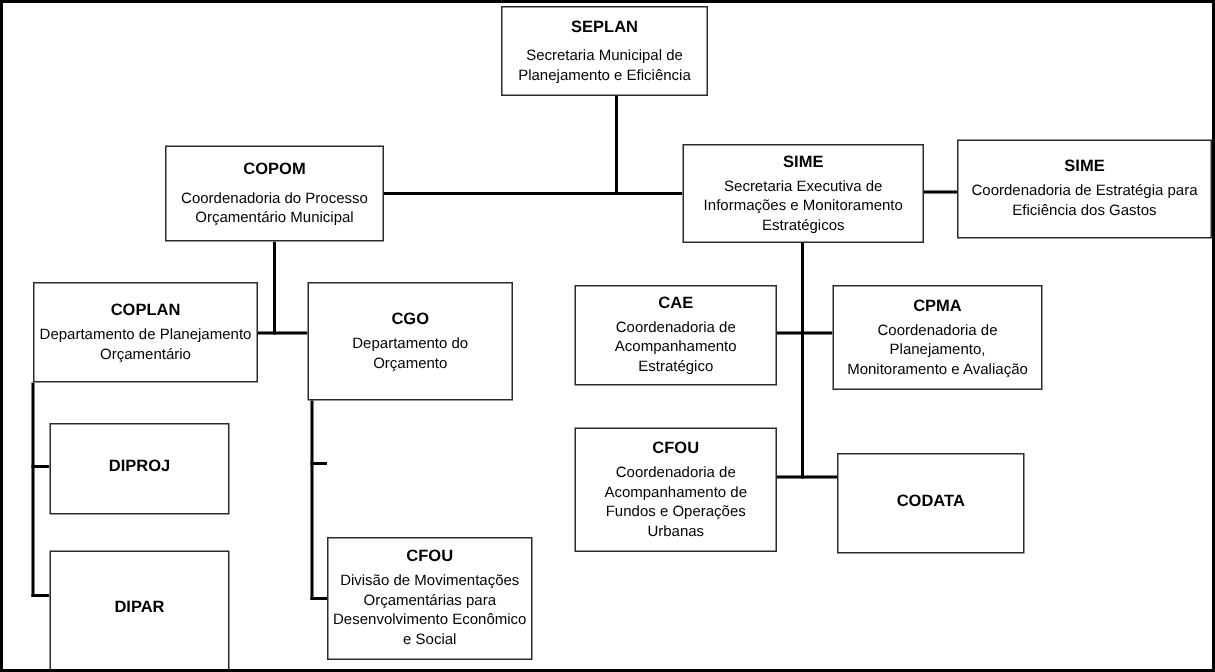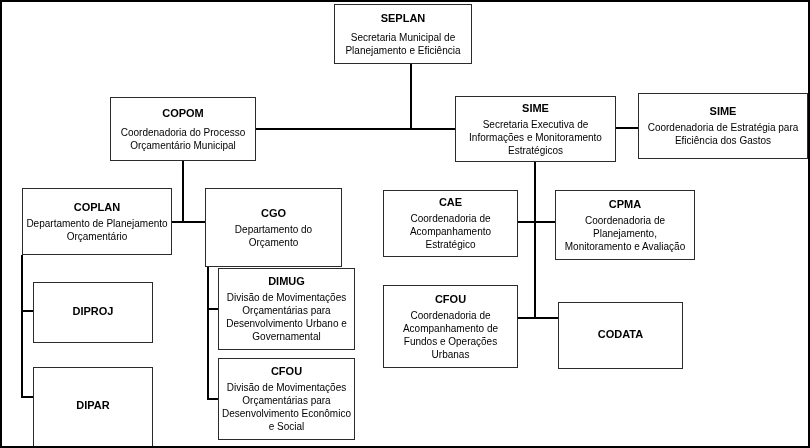--- a/index.html
+++ b/index.html
@@ -108,24 +108,20 @@
   </div>
 
   <div class="node" style="left:31px;  top:280px; width:120px; height:61px">
     <div class="code">DIPROJ</div>
   </div>
 
   <div class="node" style="left:31px;  top:365px; width:120px; height:80px">
     <div class="code">DIPAR</div>
   </div>
 
-  <div class="node" style="left:216px; top:266px; width:137px; height:82px">
-    <div class="code">DIMUG</div>
-    <div class="label">Divisão de Movimentações Orçamentárias para Desenvolvimento Urbano e Governamental</div>
-  </div>
 
   <div class="node" style="left:216px; top:356px; width:137px; height:82px">
     <div class="code">CFOU</div>
     <div class="label">Divisão de Movimentações Orçamentárias para Desenvolvimento Econômico e Social</div>
   </div>
 
   <div class="node" style="left:381px; top:283px; width:135px; height:83px">
     <div class="code">CFOU</div>
     <div class="label">Coordenadoria de Acompanhamento de Fundos e Operações Urbanas</div>
   </div>

